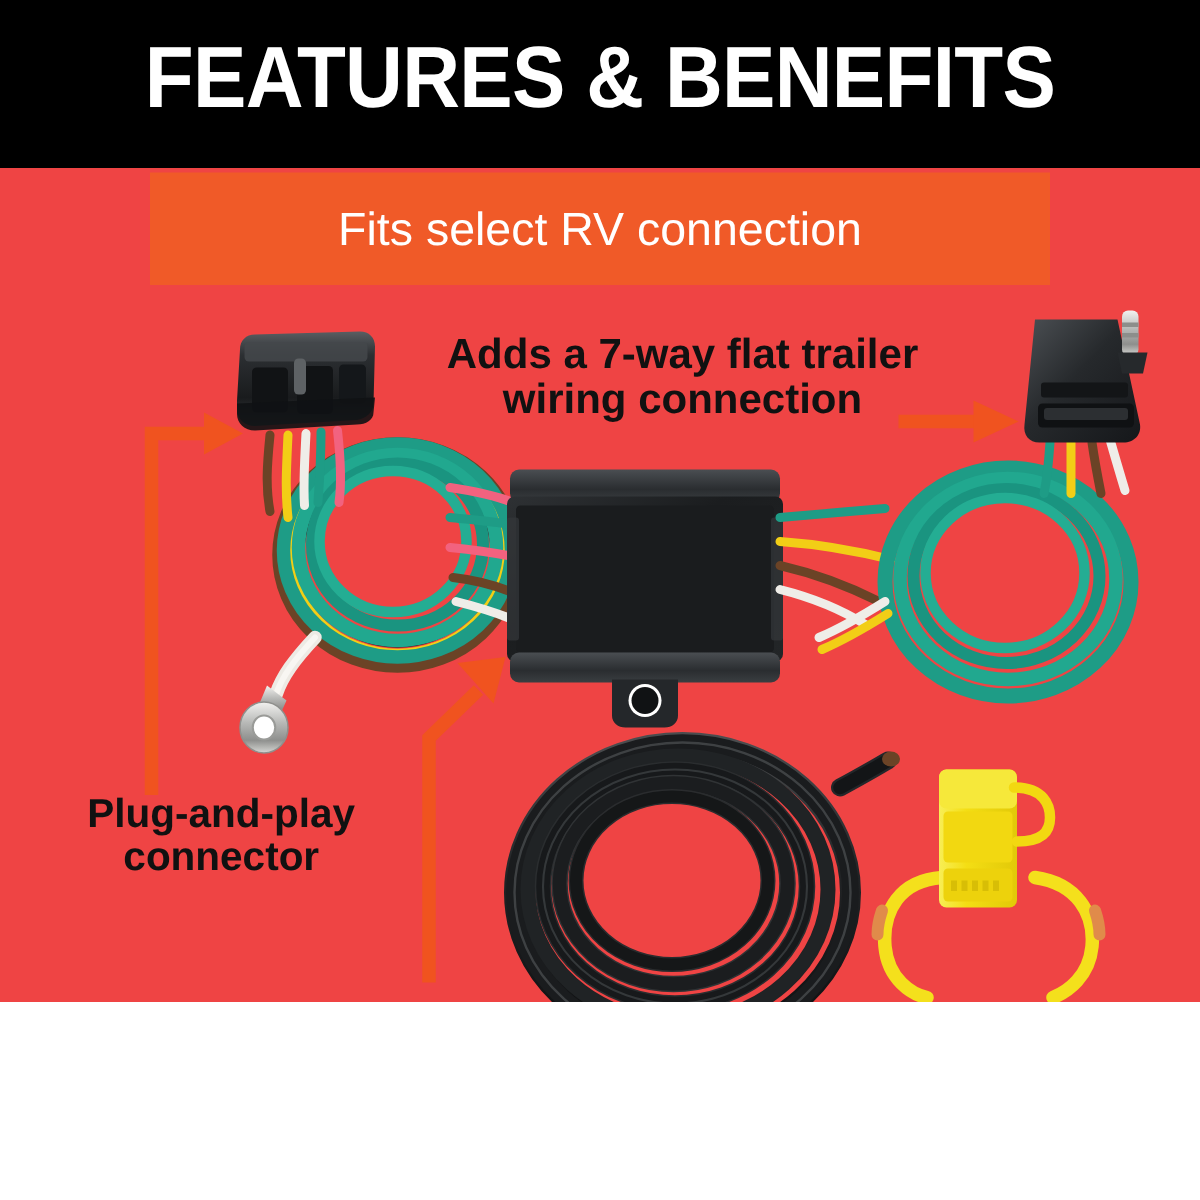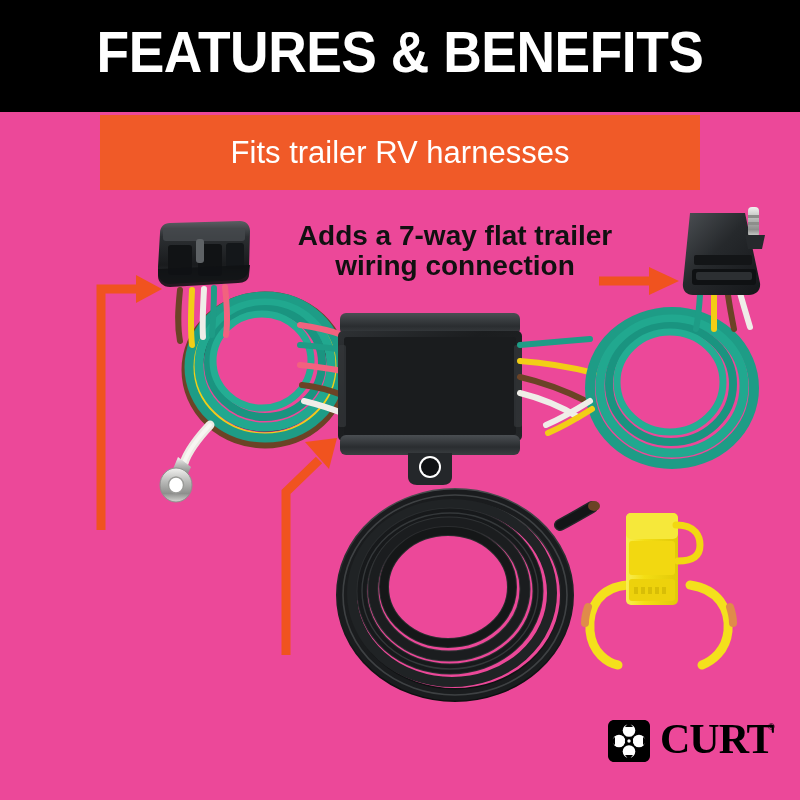--- a/index.html
+++ b/index.html
@@ -6,22 +6,22 @@
     margin: 0;
     padding: 0;
     background: #ffffff;
   }
   body {
     font-family: "Liberation Sans", sans-serif;
   }
   #page {
     position: relative;
     width: 800px;
-    height: 800px;
-    background: #ec4899;
+    height: 668px;
+    background: #ef4444;
     overflow: hidden;
   }
 
   
   .header-bar {
     position: absolute;
     left: 0; top: 0;
     width: 800px;
     height: 112px;
     background: #000000;
@@ -132,21 +132,21 @@
 </style>
 </head>
 <body>
 
 <div id="page">
 
   <div class="header-bar"></div>
   <div class="header-title">FEATURES &amp; BENEFITS</div>
 
   <div class="subhead-bar">
-    <div class="subhead-text">Fits trailer RV harnesses</div>
+    <div class="subhead-text">Fits select RV connection</div>
   </div>
 
   <svg class="art" style="left:0px; top:195px;" width="800" height="540" viewBox="0 0 800 540">
     <defs>
       <linearGradient id="gBlackBody" x1="0" y1="0" x2="0" y2="1">
         <stop offset="0%" stop-color="#55585B"></stop>
         <stop offset="18%" stop-color="#303336"></stop>
         <stop offset="55%" stop-color="#1D1F21"></stop>
         <stop offset="100%" stop-color="#34383B"></stop>
       </linearGradient>
@@ -342,20 +342,21 @@
     <path d="M30 12 L62 8 L54 39 Z" fill="#F0531F"></path>
   </svg>
 
   <svg class="arrow-svg" style="left:597px; top:264px;" width="90" height="34" viewBox="0 0 90 34">
     <path d="M2 17 L58 17" stroke="#F0531F" stroke-width="9" fill="none"></path>
     <path d="M52 3 L82 17 L52 31 Z" fill="#F0531F"></path>
   </svg>
 
   <div class="callout" id="callout-top">Adds a 7-way flat trailer wiring connection</div>
 
+  <div class="callout" id="callout-left">Plug-and-play connector</div>
 
 
   <div id="curt-logo">
     <svg style="position:absolute; left:0; top:2px;" width="42" height="42" viewBox="0 0 42 42">
       <path d="M0 6 L0 36 C0 39.3 2.7 42 6 42 L36 42 C39.3 42 42 39.3 42 36 L42 6
                C42 2.7 39.3 0 36 0 L6 0 C2.7 0 0 2.7 0 6 Z" fill="#000000"></path>
       <g fill="#FFFFFF">
         <circle cx="21" cy="10.5" r="6.3"></circle>
         <circle cx="31" cy="21" r="6.3"></circle>
         <circle cx="21" cy="31.5" r="6.3"></circle>

